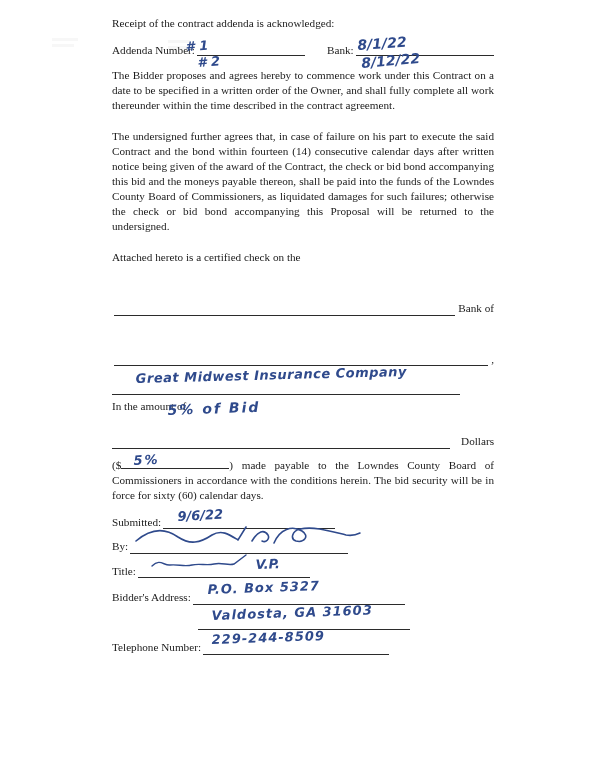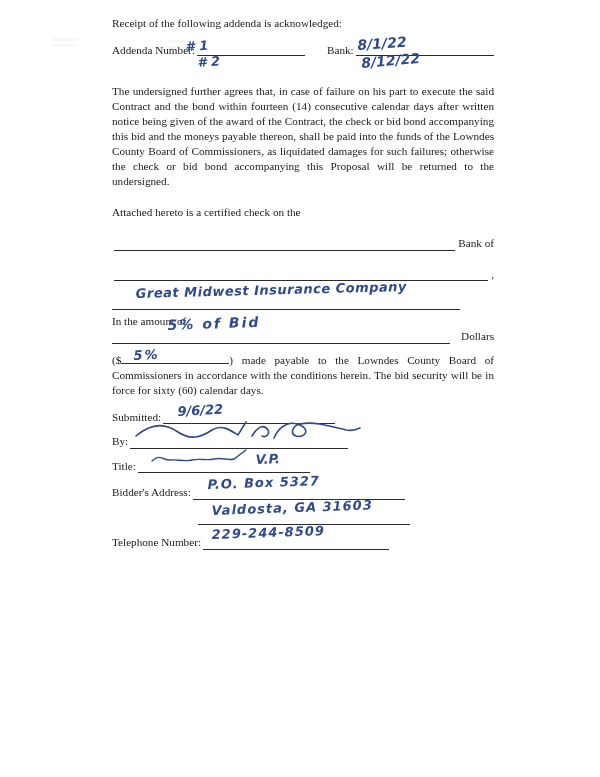--- a/index.html
+++ b/index.html
@@ -64,20 +64,21 @@
     position: relative;
   }
   .rule-full {
     border-bottom: 1px solid #2b2b2b;
     height: 12px;
     position: relative;
   }
   .tail {
     white-space: nowrap;
     margin-left: 3px;
+    margin-top: 20px;
   }
 
   
   .hw {
     position: absolute;
     font-family: "DejaVu Sans", sans-serif;
     color: #2f4a8c;
     font-style: italic;
     font-weight: 600;
     white-space: nowrap;
@@ -104,21 +105,21 @@
   <div class="scan-artifact" style="left:52px; top:38px; width:26px; height:3px;"></div>
   <div class="scan-artifact" style="left:52px; top:44px; width:22px; height:3px;"></div>
   <div class="scan-artifact" style="left:168px; top:40px; width:22px; height:3px;"></div>
   <div class="scan-artifact" style="left:168px; top:46px; width:26px; height:3px;"></div>
 
   <div class="content">
 
 
     <div class="spacer-16"></div>
 
-    <div class="para nojust">Receipt of the following addenda is acknowledged:</div>
+    <div class="para nojust">Receipt of the contract addenda is acknowledged:</div>
 
     <div class="spacer-12"></div>
 
     <div class="row-2col addenda-block">
       <div class="left-field">
         <span class="flabel">Addenda Number:</span>
         <span class="rule" style="max-width:108px;"></span>
       </div>
       <div class="right-field">
         <span class="flabel">Bank:</span>
@@ -126,20 +127,21 @@
       </div>
 
       <span class="hw hw-md" style="left:74px; top:-4px; transform:rotate(-3deg);"># 1</span>
       <span class="hw hw-md" style="left:86px; top:12px; transform:rotate(-4deg);"># 2</span>
       <span class="hw hw-lg" style="left:246px; top:-6px; transform:rotate(-4deg);">8/1/22</span>
       <span class="hw hw-lg" style="left:250px; top:12px; transform:rotate(-5deg);">8/12/22</span>
     </div>
 
     <div class="spacer-12"></div>
 
+    <div class="para">The Bidder proposes and agrees hereby to commence work under this Contract on a date to be specified in a written order of the Owner, and shall fully complete all work thereunder within the time described in the contract agreement.</div>
 
     <div class="spacer-16"></div>
 
     <div class="para">The undersigned further agrees that, in case of failure on his part to execute the said Contract and the bond within fourteen (14) consecutive calendar days after written notice being given of the award of the Contract, the check or bid bond accompanying this bid and the moneys payable thereon, shall be paid into the funds of the Lowndes County Board of Commissioners, as liquidated damages for such failures; otherwise the check or bid bond accompanying this Proposal will be returned to the undersigned.</div>
 
     <div class="spacer-16"></div>
 
     <div class="para nojust">Attached hereto is a certified check on the</div>
 
     <div class="spacer-16"></div>

